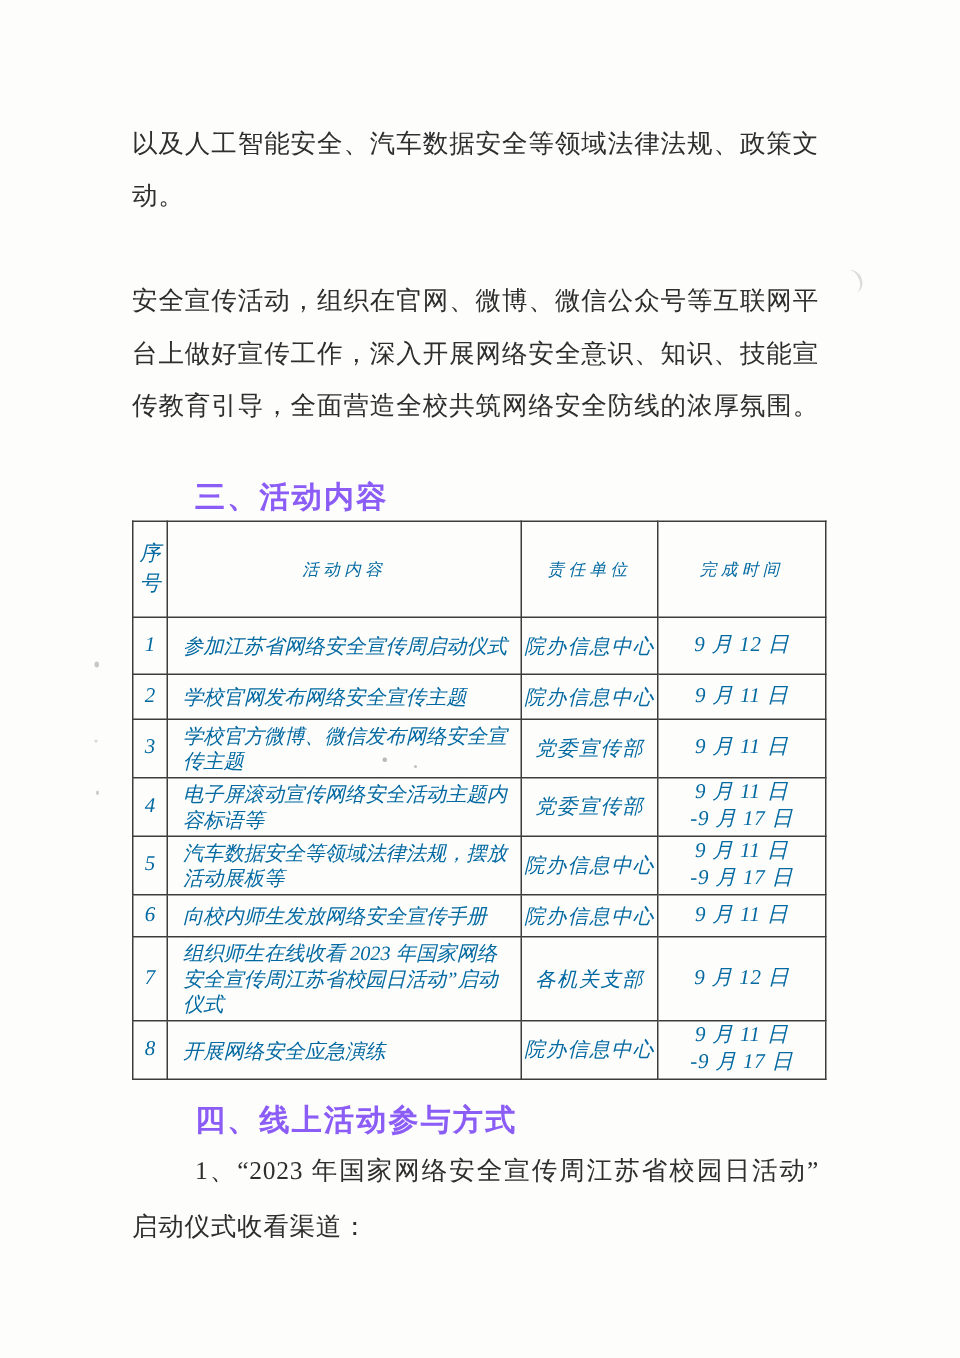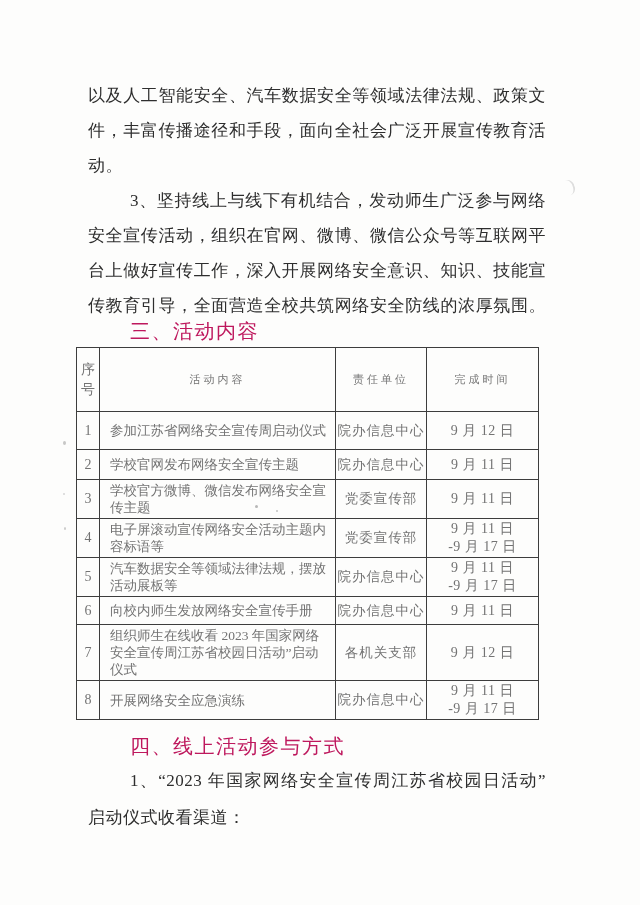--- a/index.html
+++ b/index.html
@@ -21,40 +21,41 @@
     text-align: justify;
     white-space: nowrap;
   }
   .line.fill { text-align-last: justify; white-space: normal; overflow: hidden; }
   .line.indent { padding-left: 42px; }
   .line.tall { height: 37px; line-height: 37px; }
   .section-heading {
     position: absolute;
     left: 130px;
     font-family: "Liberation Sans", sans-serif;
-    font-weight: 400;
+    font-weight: 700;
     font-size: 20px;
     letter-spacing: 1.5px;
-    color: #be185d;
+    color: #8b5cf6;
     text-align: right;
   }
   #heading-3 { top: 318px; }
   #heading-4 { top: 733px; }
   #p1 { top: 78px; }
   #p2 { top: 183px; }
   #p3 { top: 762px; }
 
   table.activity-table {
     position: absolute;
-    left: 76px;
+    left: 88px;
     top: 347px;
     width: 462px;
     border-collapse: collapse;
     table-layout: fixed;
-    color: #737373;
+    color: #0369a1;
+    font-style: italic;
   }
   .activity-table td, .activity-table th {
     border: 1.5px solid #3d3d3d;
     vertical-align: middle;
     font-weight: 400;
     overflow: hidden;
   }
   .activity-table thead tr { height: 64px; }
   .activity-table thead th { font-size: 11px; text-align: center; letter-spacing: 3px; padding: 0; }
   .activity-table thead th.no-col { letter-spacing: 0; font-size: 14px; line-height: 20px; padding: 0 1px; }
@@ -83,26 +84,24 @@
     transform: rotate(-18deg); opacity: .6;
   }
 </style>
 </head>
 <body>
 
 <div class="page">
 
   <div class="textblock" id="p1">
     <div class="line fill">以及人工智能安全、汽车数据安全等领域法律法规、政策文</div>
-    <div class="line fill">件，丰富传播途径和手段，面向全社会广泛开展宣传教育活</div>
     <div class="line">动。</div>
   </div>
 
   <div class="textblock" id="p2">
-    <div class="line fill indent">3、坚持线上与线下有机结合，发动师生广泛参与网络</div>
     <div class="line fill">安全宣传活动，组织在官网、微博、微信公众号等互联网平</div>
     <div class="line fill">台上做好宣传工作，深入开展网络安全意识、知识、技能宣</div>
     <div class="line fill">传教育引导，全面营造全校共筑网络安全防线的浓厚氛围。</div>
   </div>
 
   <div class="section-heading" id="heading-3">三、活动内容</div>
 
   <table class="activity-table">
     <colgroup>
       <col style="width:23px">

